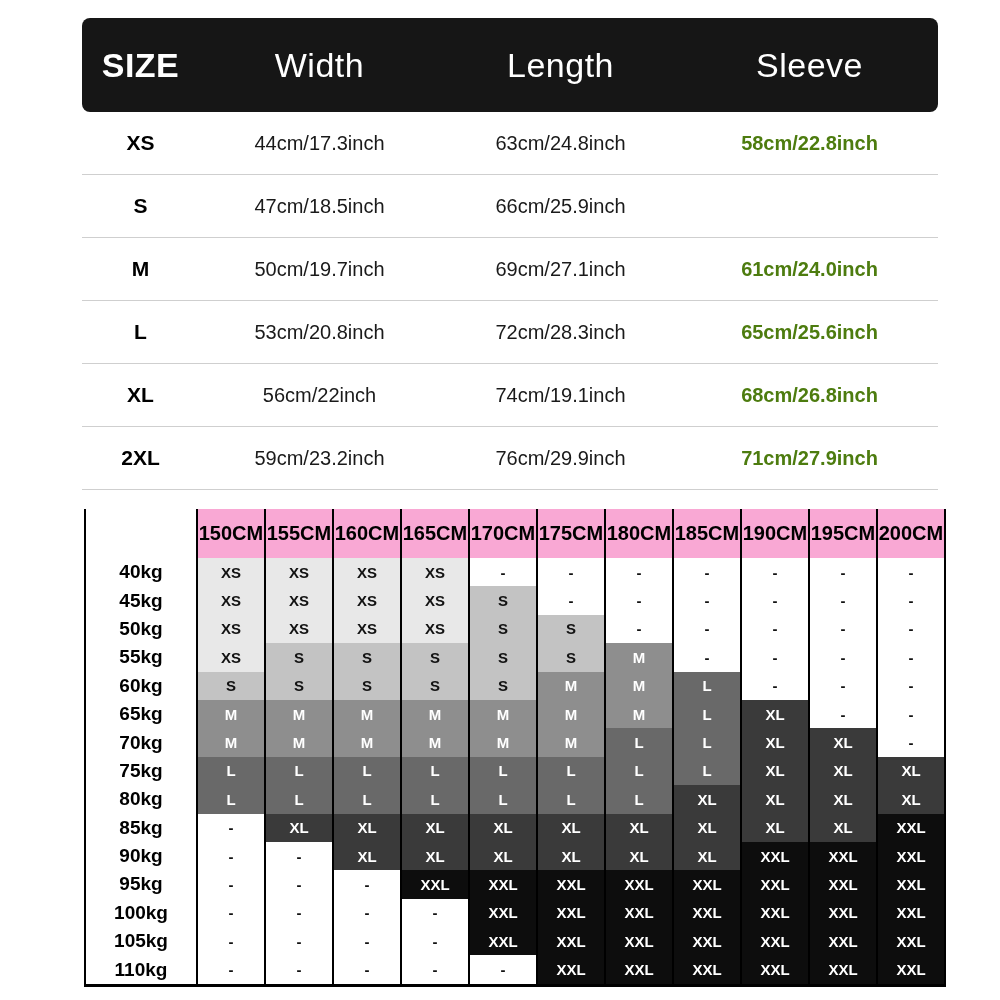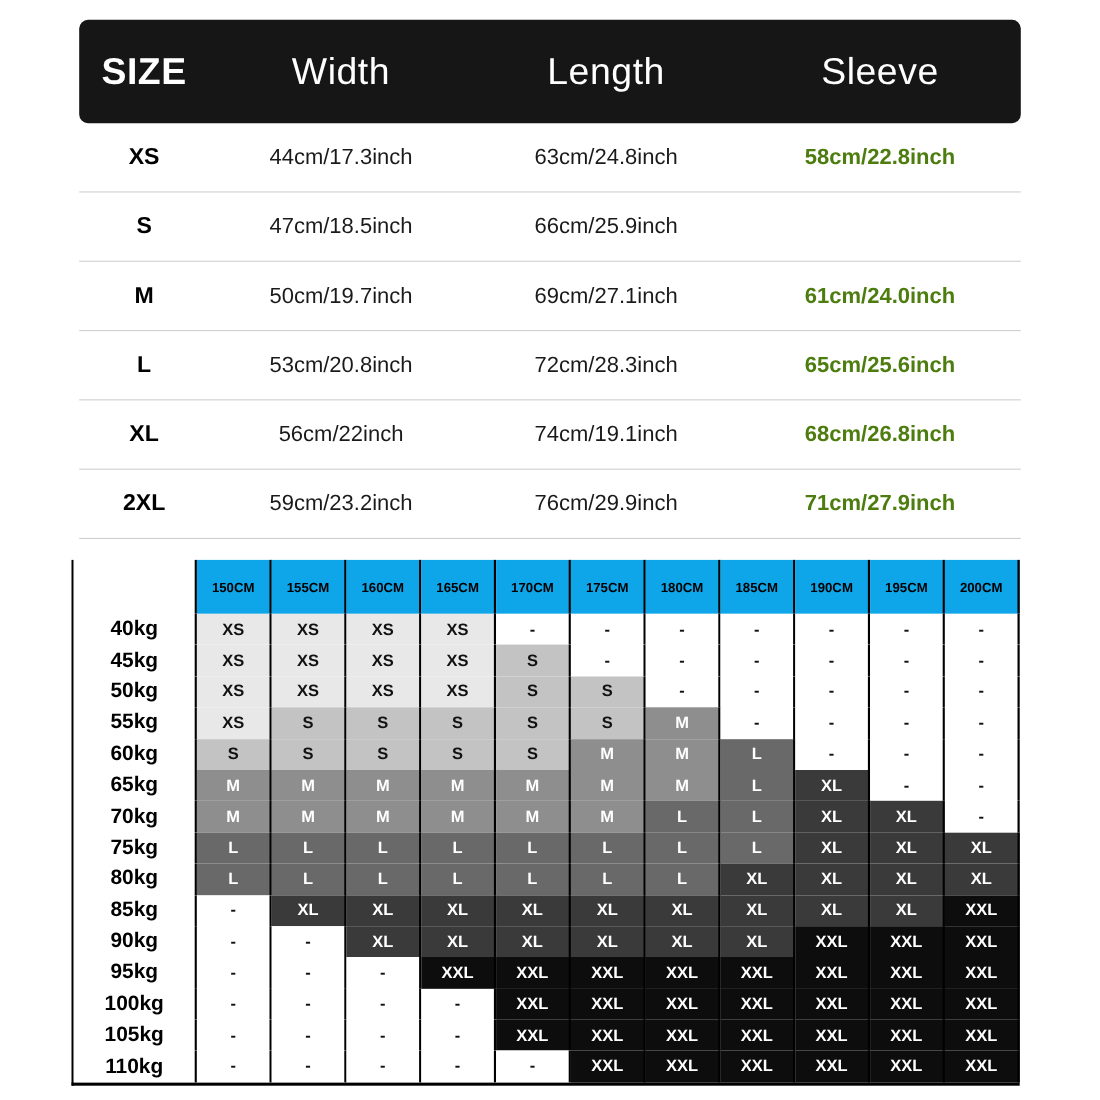--- a/index.html
+++ b/index.html
@@ -1,21 +1,21 @@
 <!DOCTYPE html>
 <html><head>
 <meta charset="utf-8">
 <style>
   * { margin: 0; padding: 0; box-sizing: border-box; }
   html, body { width: 1000px; height: 1000px; background: #ffffff; }
   body {
     font-family: "Liberation Sans", "DejaVu Sans", sans-serif;
     color: #111111;
   }
-  .page { width: 1000px; height: 1000px; padding-top: 18px; overflow: hidden; }
+  .page { width: 1000px; height: 1000px; padding-top: 18px; overflow: hidden; padding-left: 19px; }
 
   
   .size-table { width: 856px; margin: 0 auto; }
   .size-header {
     display: grid;
     grid-template-columns: 118px 240px 242px 256px;
     height: 94px;
     background: #161616;
     border-radius: 8px;
     align-items: center;
@@ -48,21 +48,21 @@
   .m-row { display: grid; grid-template-columns: 112px repeat(11, 68px); }
   .m-row.header { height: 49px; }
   .m-row.body { height: 28.4px; }
   .m-cell {
     border-right: 2px solid #000;
     display: flex;
     align-items: center;
     justify-content: center;
     overflow: hidden;
   }
-  .m-head { font-weight: bold; font-size: 12px; color: #000; background: #0ea5e9; }
+  .m-head { font-weight: bold; font-size: 20px; color: #000; background: #f9a8d4; }
   .m-corner { background: #fff; }
   .m-weight { font-weight: bold; font-size: 19px; color: #000; background: #fff; }
   .m-size { font-weight: bold; font-size: 15px; }
 </style>
 </head>
 <body>
 
 <div class="page">
 
   <div class="size-table">

